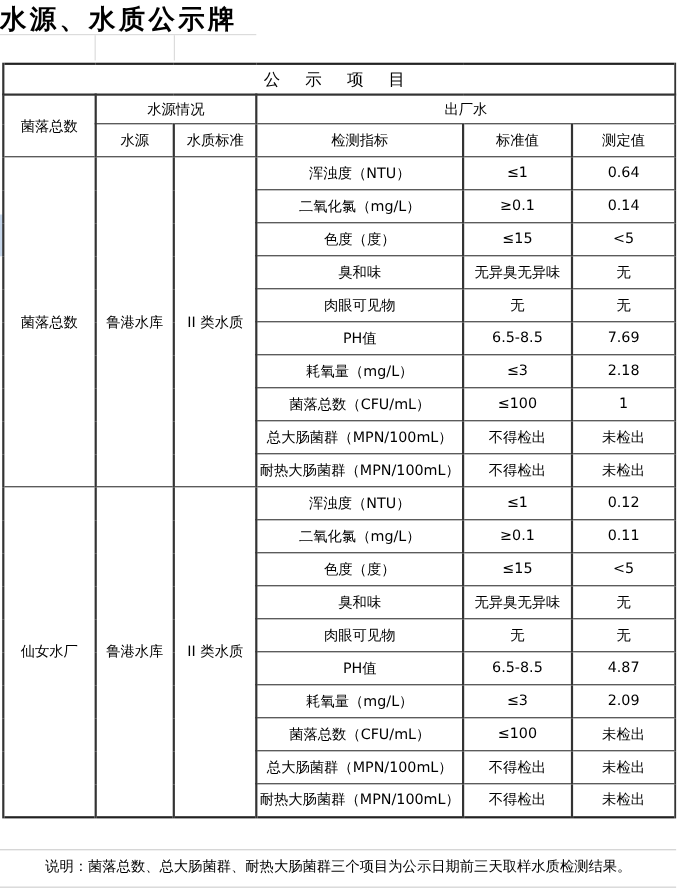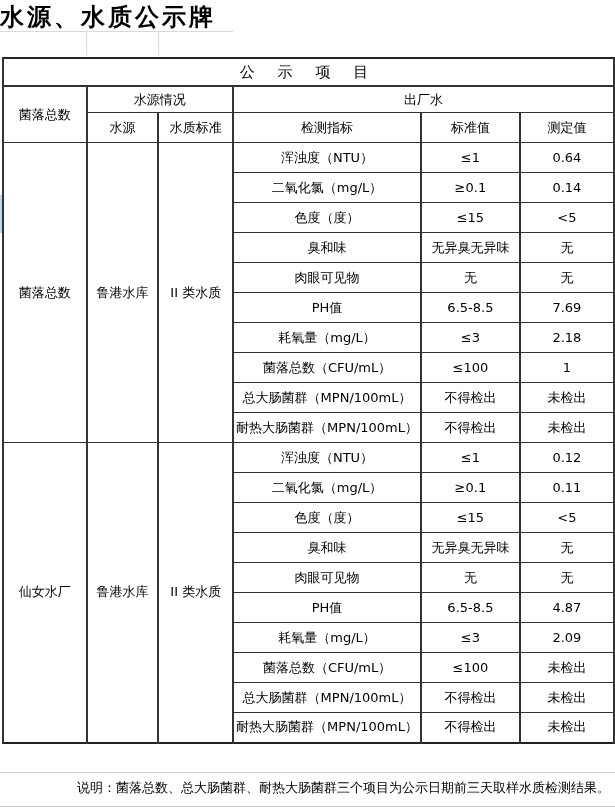--- a/index.html
+++ b/index.html
@@ -39,21 +39,21 @@
     border-bottom-width:2px;
     margin-left:44px;
   }
   tr.hdr1 th { height:25px; }
   tr.hdr2 th { height:29px; }
   tbody tr { height:30px; }
   
   .note-line { position:absolute; left:0; width:615px; height:1px; background:#cccccc; }
   .note-text {
     position:absolute; left:5px; top:779px; width:605px;
-    font-size:13px; color:#000; text-align:right;
+    font-size:13px; color:#000; text-align:center;
   }
 </style>
 </head>
 <body>
 
 <div class="sheet">
 
   <div class="page-title">水源、水质公示牌</div>
 
   <div class="grid-h" style="top:31px; left:0; width:233px;"></div>

